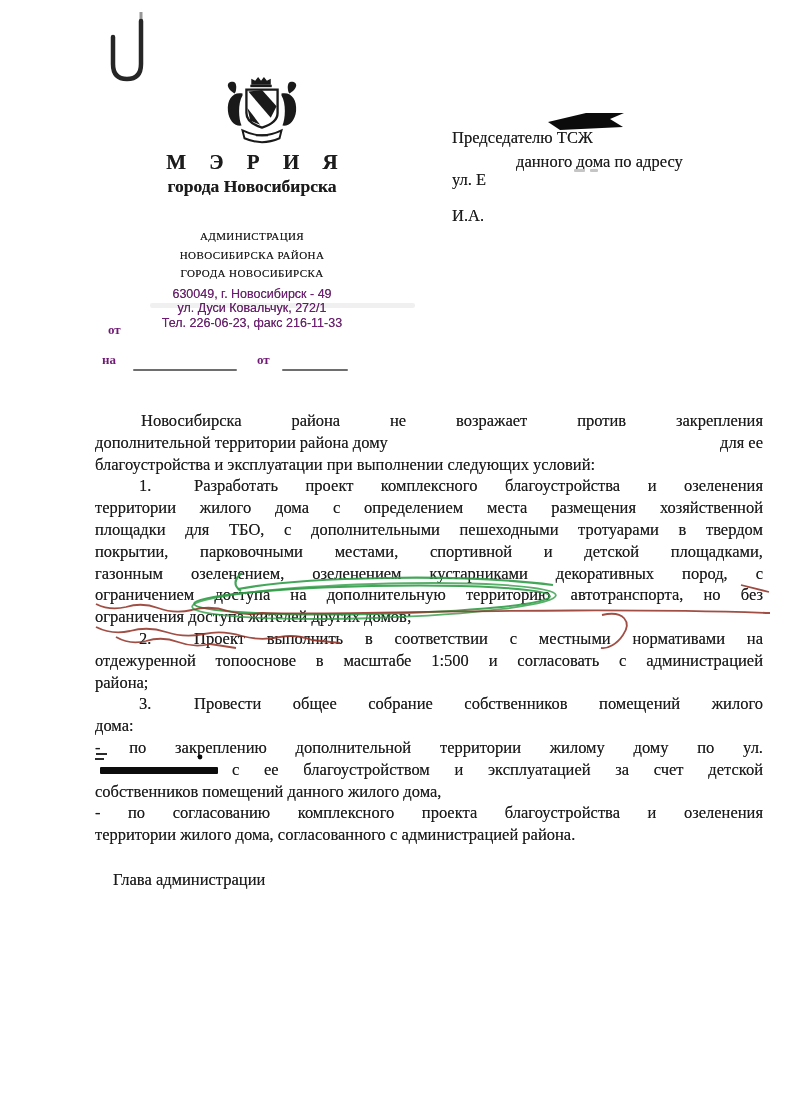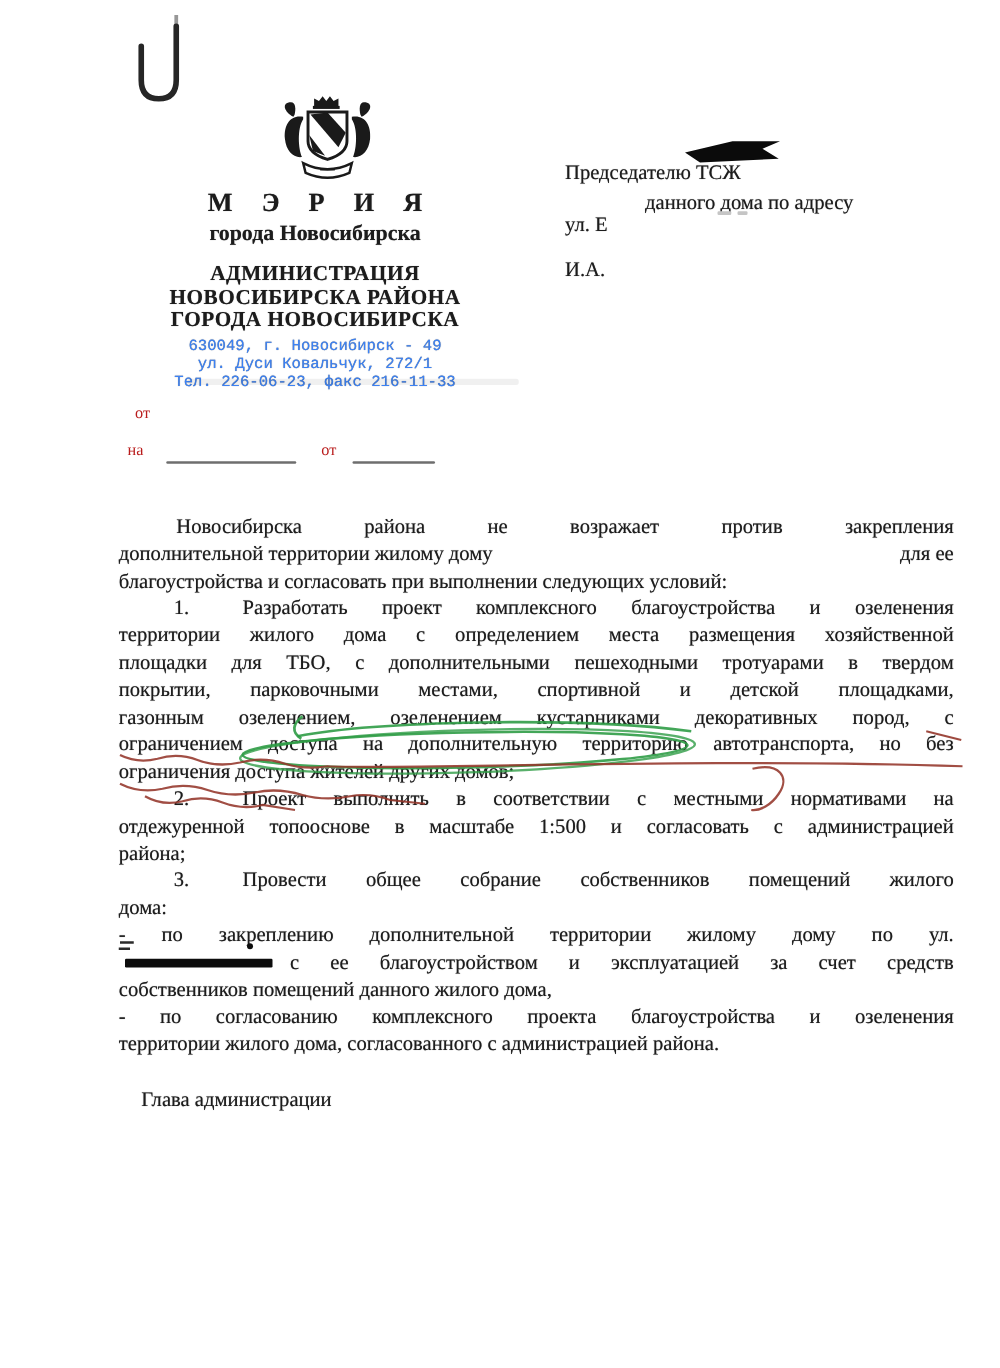--- a/index.html
+++ b/index.html
@@ -5,29 +5,29 @@
   html,body{margin:0;padding:0;background:#e9e9e9;}
   .page{position:relative;width:800px;height:1094px;background:#ffffff;overflow:hidden;
         font-family:"Liberation Serif", serif;color:#1c1c1c;}
   .ink{color:#1c1c1c;text-shadow:0 0 .6px rgba(25,25,25,.65);}
 
   
   .letterhead{position:absolute;left:100px;top:74px;width:304px;text-align:center;}
   .emblem{display:block;margin:0 auto;position:relative;left:10px;}
   .org-top{margin-top:2px;font-size:21px;font-weight:bold;letter-spacing:9px;padding-left:9px;}
   .org-city{font-size:17.5px;font-weight:bold;margin-top:1px;}
-  .dept{margin-top:13px;font-size:17px;font-weight:700;line-height:18.5px;letter-spacing:.4px;}
-  .lh-addr{margin-top:4px;font-family:Liberation Mono, monospace;font-size:12.5px;line-height:14.5px;color:#3b82f6;}
+  .dept{margin-top:30px;font-size:11px;font-weight:400;line-height:18.5px;letter-spacing:.4px;}
+  .lh-addr{margin-top:4px;font-family:Liberation Sans, sans-serif;font-size:12.5px;line-height:14.5px;color:#701a75;}
 
   
   .addressee{position:absolute;left:452px;top:126px;width:310px;font-size:16.5px;}
   .addr-l{position:absolute;white-space:nowrap;}
 
   
-  .refmark{position:absolute;font-size:13px;font-weight:400;color:#b91c1c;}
+  .refmark{position:absolute;font-size:13px;font-weight:700;color:#701a75;}
   .refline{position:absolute;height:2px;background:#3d3d3d;opacity:.75;border-radius:1px;}
   .smudge{position:absolute;background:#000;opacity:.06;border-radius:2px;}
   .faintdash{position:absolute;background:#c5c5c5;border-radius:1px;}
 
   
   .letter-body{position:absolute;left:95px;top:410px;width:668px;font-size:16.5px;line-height:21.8px;}
   .bl{height:21.8px;}
   .jl{text-align:justify;text-align-last:justify;}
   .ind{padding-left:44px;}
   .ind-p{padding-left:46px;}
@@ -96,24 +96,24 @@
   <div class="refmark" style="left:257px;top:352px">от</div>
   <div class="refline" style="left:133px;top:369px;width:104px"></div>
   <div class="refline" style="left:282px;top:369px;width:66px"></div>
   <div class="smudge" style="left:150px;top:303px;width:265px;height:5px"></div>
   <div class="faintdash" style="left:574px;top:169px;width:11px;height:2.5px"></div>
   <div class="faintdash" style="left:590px;top:169px;width:8px;height:2.5px"></div>
 
   <div class="letter-body ink">
     <div class="bl jl ind-p">Новосибирска района не возражает против закрепления</div>
     <div class="bl flexline">
-      <span>дополнительной территории жилому дому</span>
+      <span>дополнительной территории района дому</span>
       <span>для ее</span>
     </div>
-    <div class="bl">благоустройства и согласовать при выполнении следующих условий:</div>
+    <div class="bl">благоустройства и эксплуатации при выполнении следующих условий:</div>
 
     <div class="bl jl ind">
       <span class="num">1.</span><span>Разработать проект комплексного благоустройства и озеленения</span>
     </div>
     <div class="bl jl">территории жилого дома с определением места размещения хозяйственной</div>
     <div class="bl jl">площадки для ТБО, с дополнительными пешеходными тротуарами в твердом</div>
     <div class="bl jl">покрытии, парковочными местами, спортивной и детской площадками,</div>
     <div class="bl jl">газонным озеленением, озеленением кустарниками декоративных пород, с</div>
     <div class="bl jl">ограничением доступа на дополнительную территорию автотранспорта, но без</div>
     <div class="bl">ограничения доступа жителей других домов;</div>
@@ -125,21 +125,21 @@
     <div class="bl">района;</div>
 
     <div class="bl jl ind">
       <span class="num">3.</span><span>Провести общее собрание собственников помещений жилого</span>
     </div>
     <div class="bl">дома:</div>
 
     <div class="bl jl">- по закреплению дополнительной территории жилому дому по ул.</div>
     <div class="bl barline">
       <span class="redaction-bar"></span>
-      <span class="jt">с ее благоустройством и эксплуатацией за счет средств</span>
+      <span class="jt">с ее благоустройством и эксплуатацией за счет детской</span>
     </div>
     <div class="bl">собственников помещений данного жилого дома,</div>
 
     <div class="bl jl">- по согласованию комплексного проекта благоустройства и озеленения</div>
     <div class="bl">территории жилого дома, согласованного с администрацией района.</div>
   </div>
 
   <div class="signature ink">Глава администрации</div>
 
   <svg class="overlay" width="800" height="1094" viewBox="0 0 800 1094">

